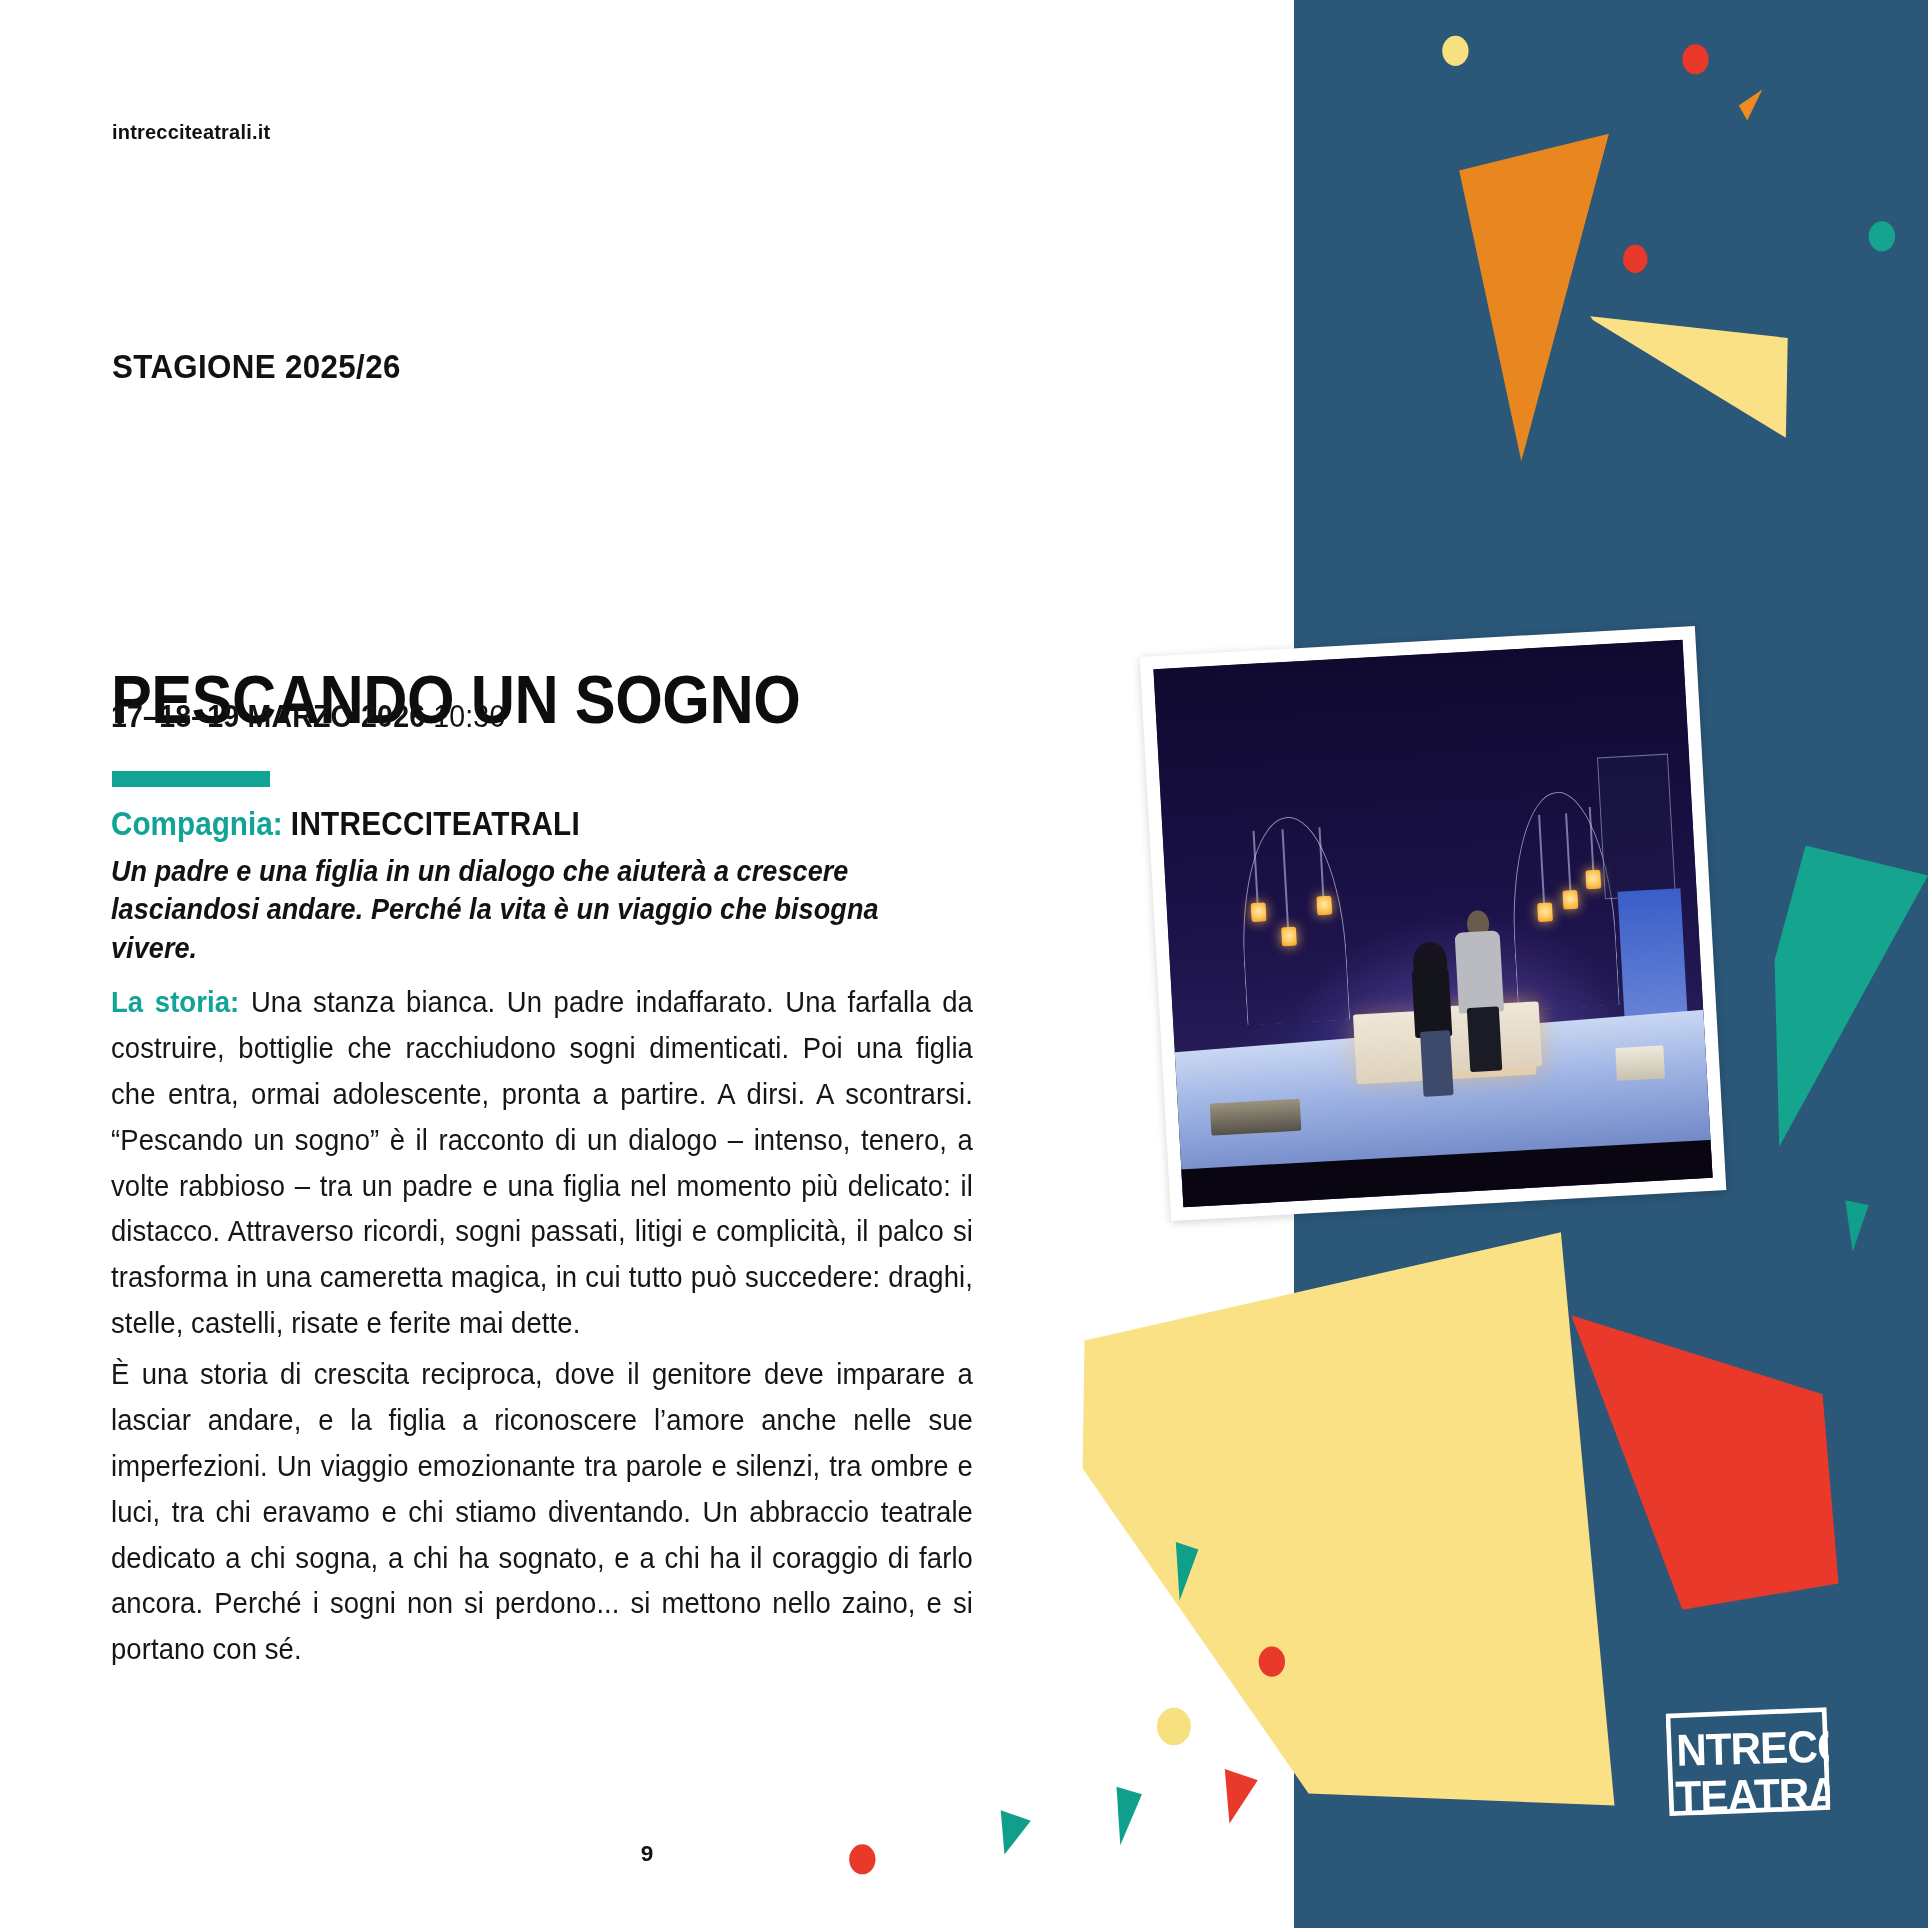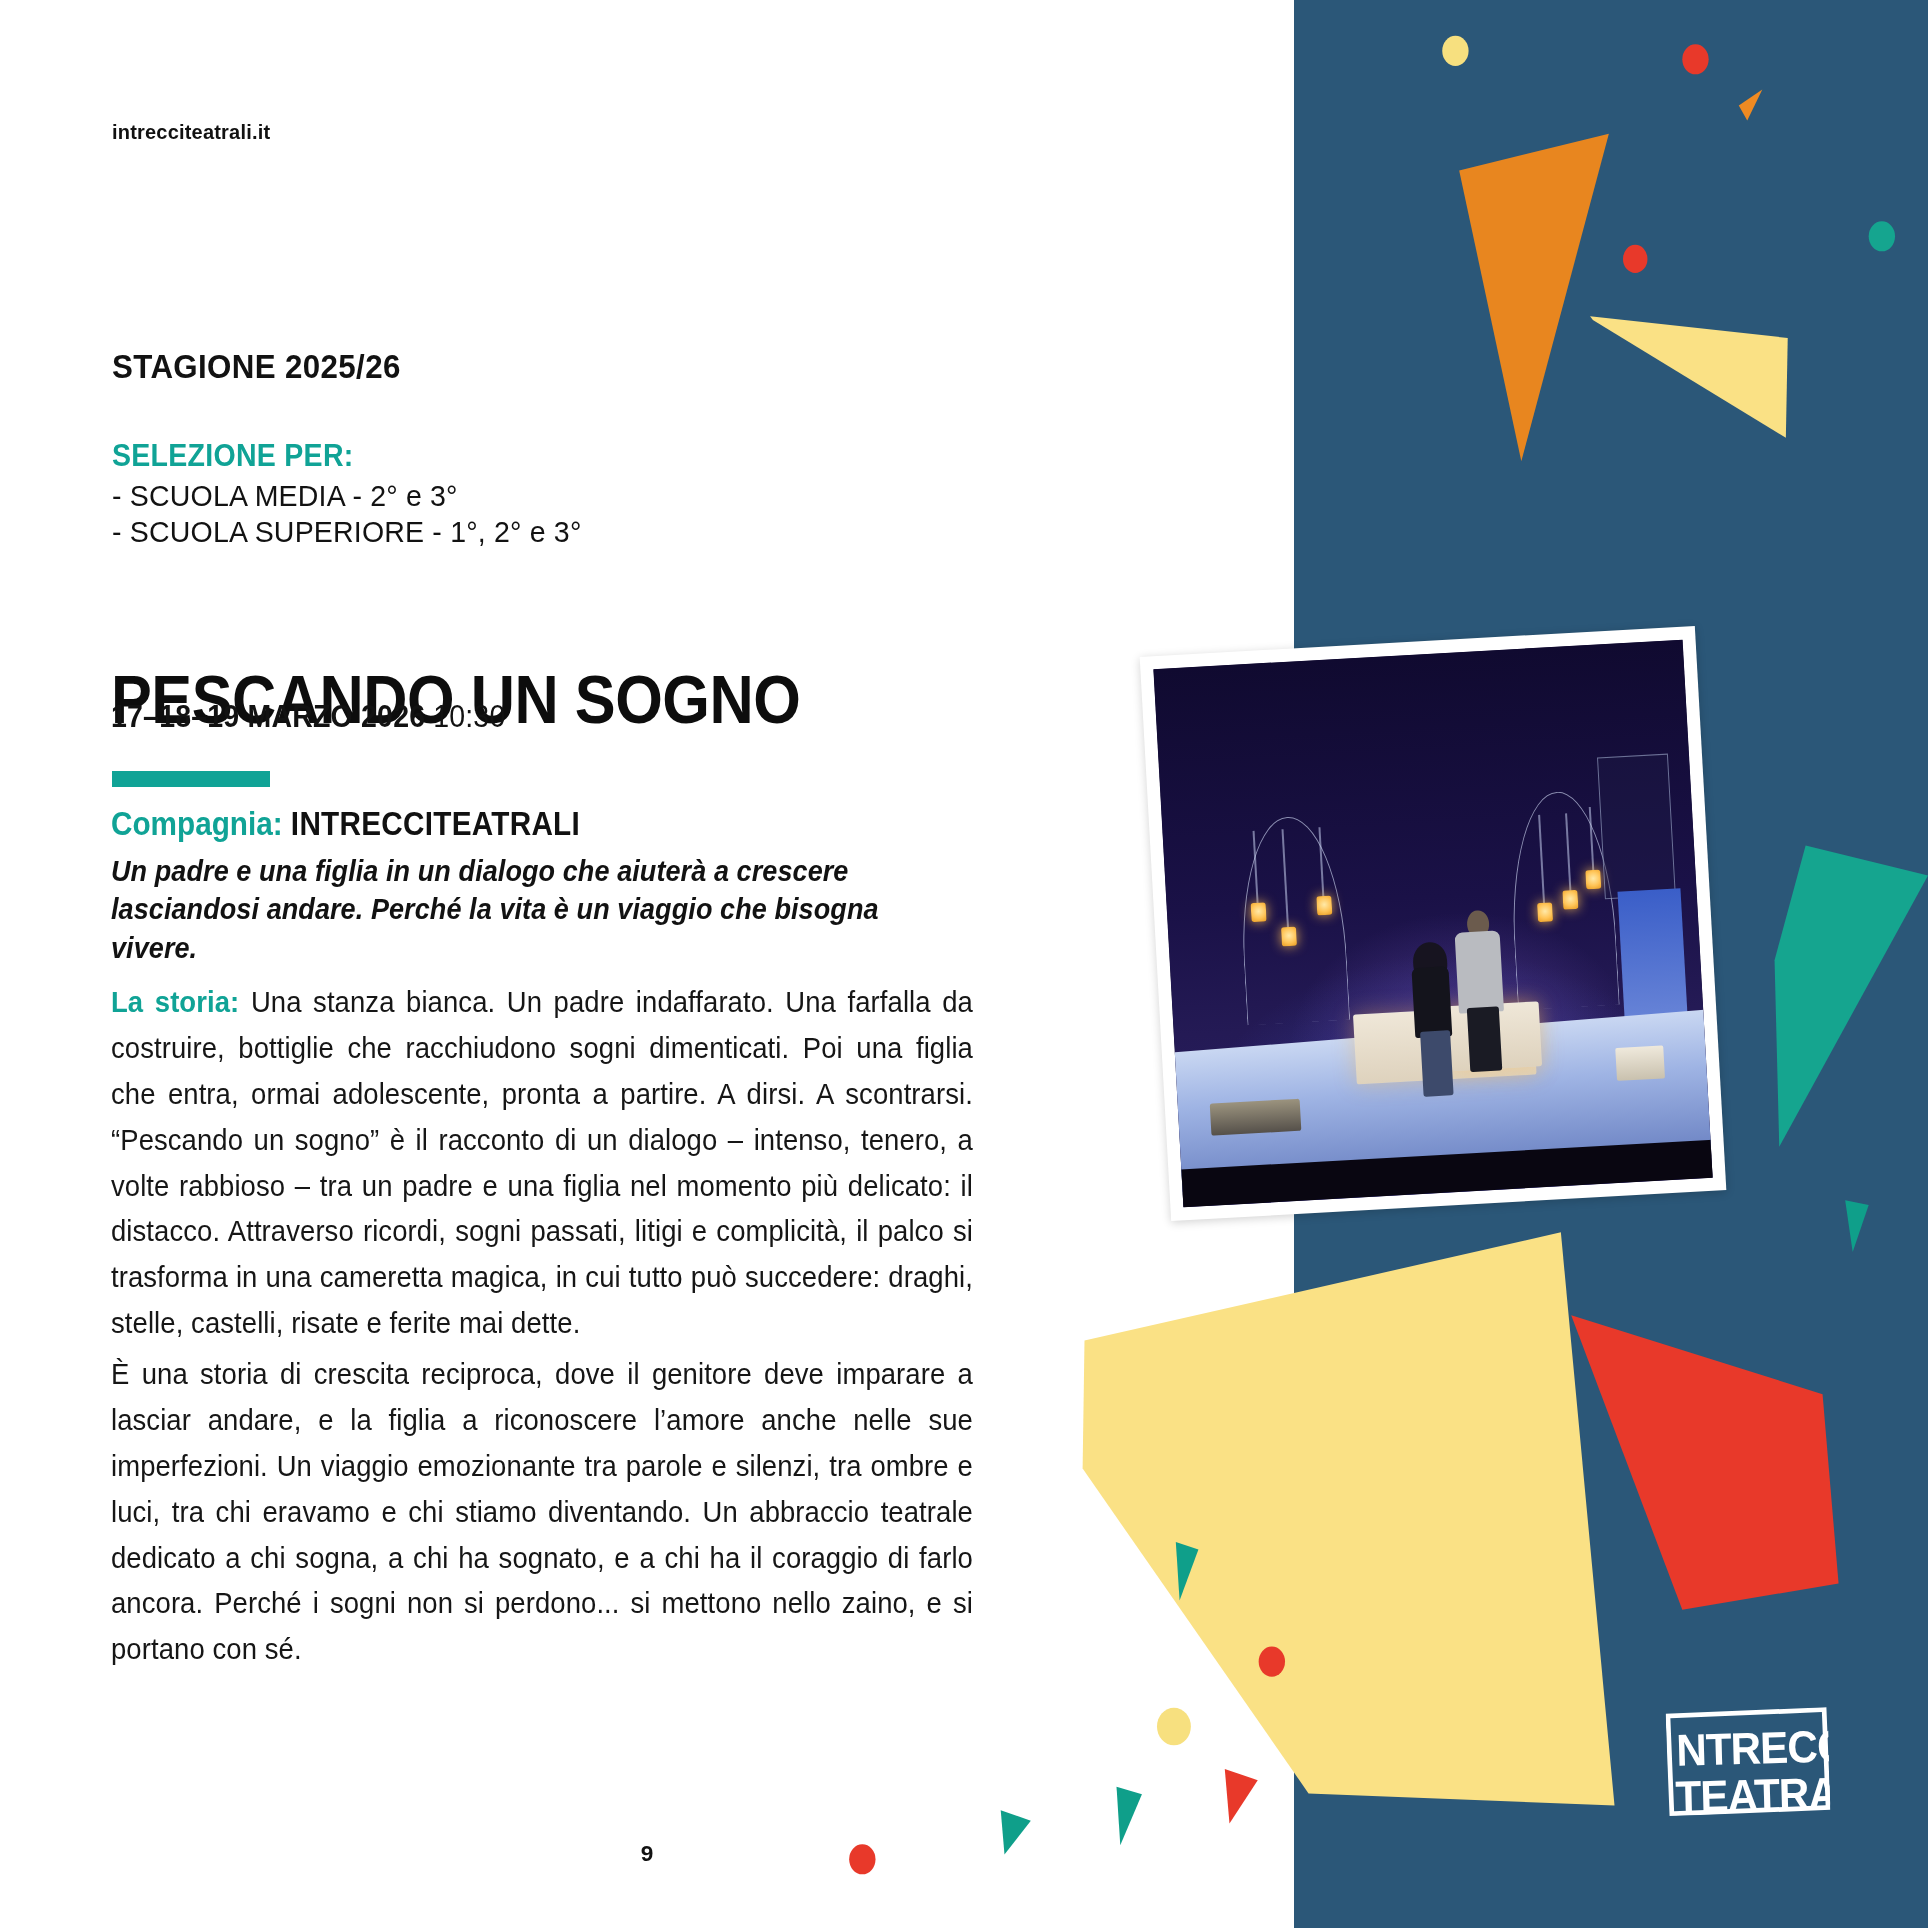--- a/index.html
+++ b/index.html
@@ -286,25 +286,20 @@
       <text x="8" y="100" font-family="Liberation Sans, sans-serif" font-size="44" font-weight="700" fill="#ffffff" letter-spacing="-1" transform="scale(1.02,1.08)">TEATRAL</text>
     </svg>
   </div>
 
   <div class="content">
 
     <div class="site-url">intrecciteatrali.it</div>
 
     <div class="season">STAGIONE 2025/26</div>
 
-    <div class="selection">
-      <div class="selection-title">SELEZIONE PER:</div>
-      <div class="selection-item">- SCUOLA MEDIA - 2° e 3°</div>
-      <div class="selection-item">- SCUOLA SUPERIORE - 1°, 2° e 3°</div>
-    </div>
 
     <h1 class="show-title">PESCANDO UN SOGNO</h1>
 
     <div class="show-date">
       <span class="d-bold">17–18–19 MARZO 2026</span>
       <span class="d-light">10:30</span>
     </div>
 
     <div class="rule"></div>
 

